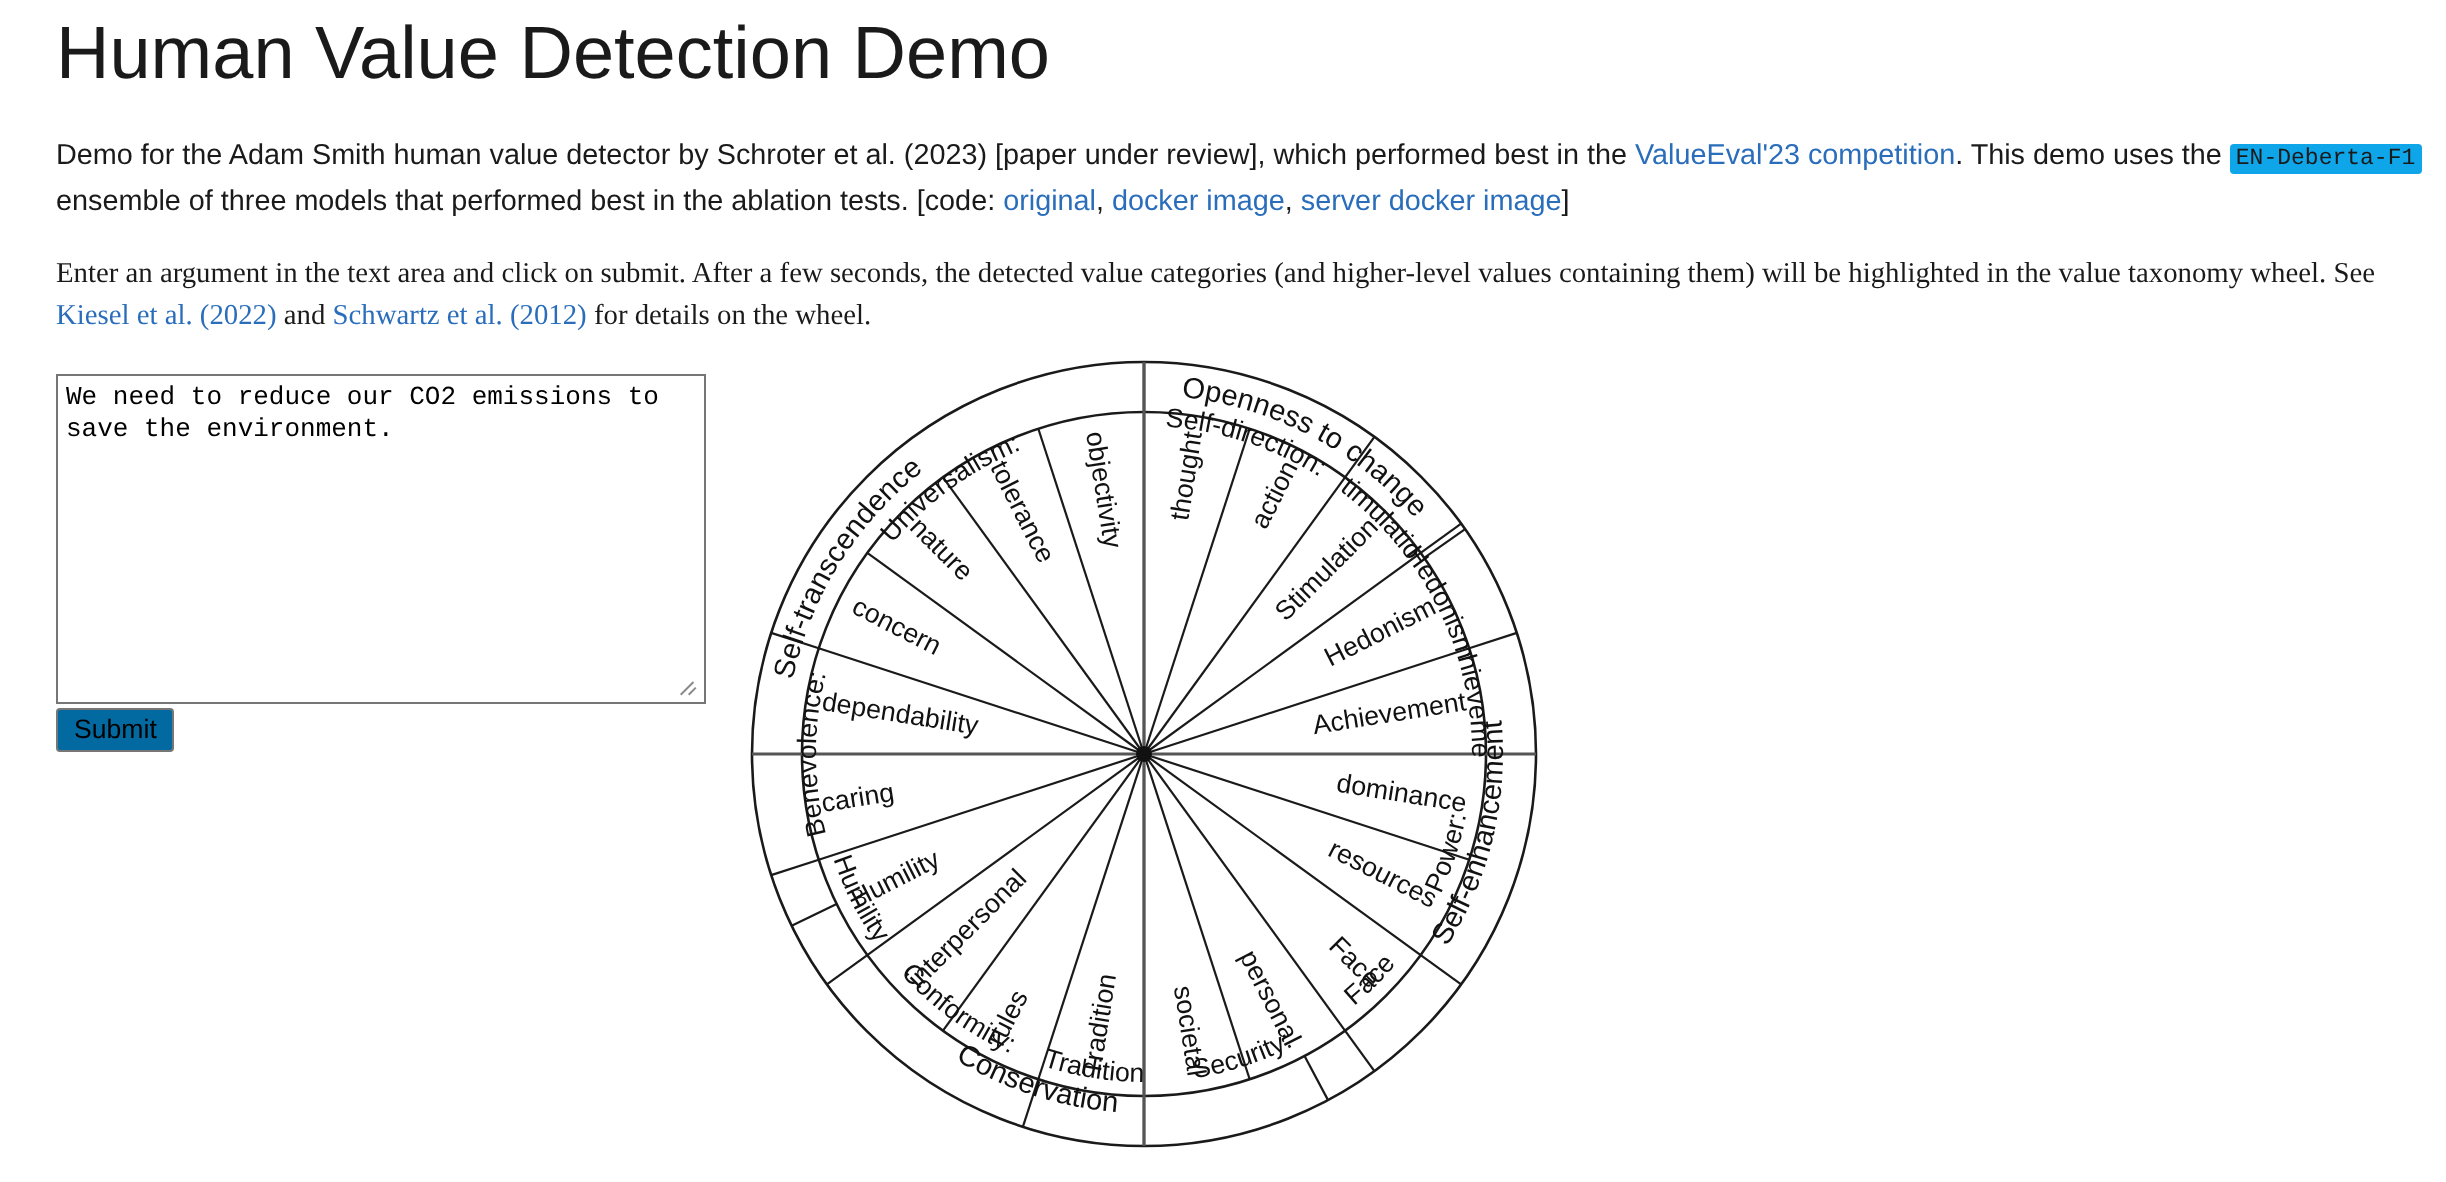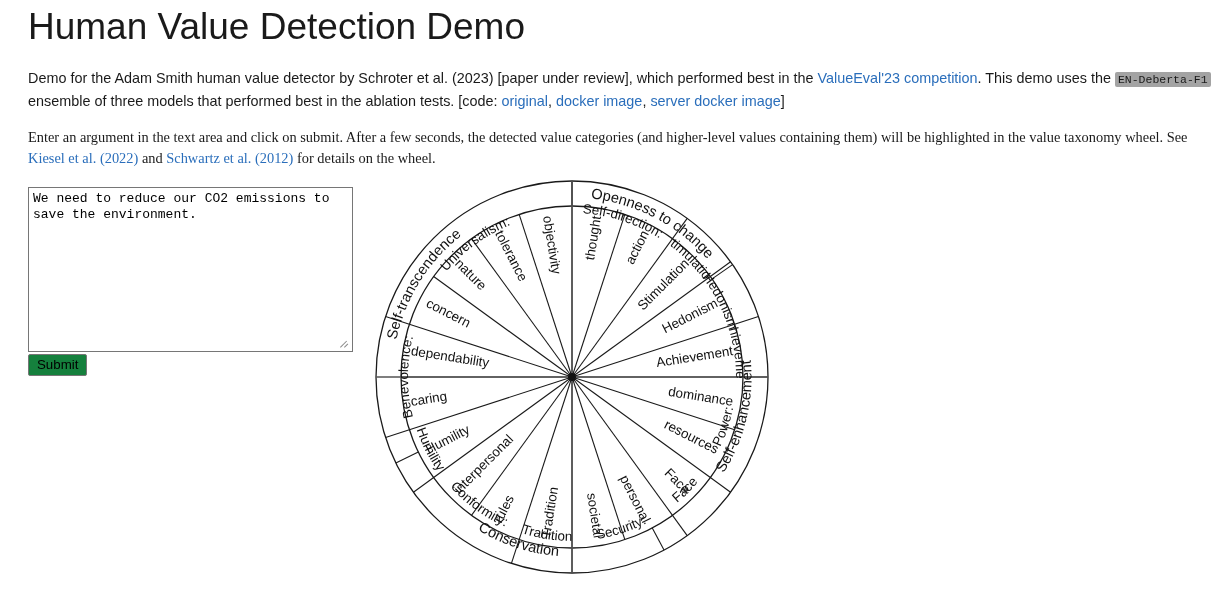--- a/index.html
+++ b/index.html
@@ -42,21 +42,21 @@
   }
   #para-1 { left: 28px; top: 64px; width: 1190px; }
   #para-2 { left: 28px; top: 123px; width: 1190px; font-family: Liberation Serif, serif; }
   a.link {
     color: #2a6ebb;
     text-decoration: none;
   }
   code.code {
     font-family: "Liberation Mono", monospace;
     font-size: 11.5px;
-    background: #a3a3a3;
+    background: #0ea5e9;
     padding: 1px 3px;
     border-radius: 2px;
     color: #1a1a1a;
     white-space: nowrap;
   }
   .argument-area {
     position: absolute;
     left: 28px;
     top: 183px;
     width: 325px;
@@ -89,21 +89,21 @@
     transform: rotate(-45deg);
   }
   .submit-button {
     position: absolute;
     left: 28px;
     top: 350px;
     font-family: "Liberation Sans", sans-serif;
     font-size: 13.3px;
     line-height: 1;
     padding: 3px 8px 4px 8px;
-    background: #15803d;
+    background: #0369a1;
     border: 1px solid #767676;
     border-radius: 2px;
     color: #000000;
     cursor: pointer;
   }
   
   #wheel-wrap {
     position: absolute;
     left: 372px;
     top: 174px;

